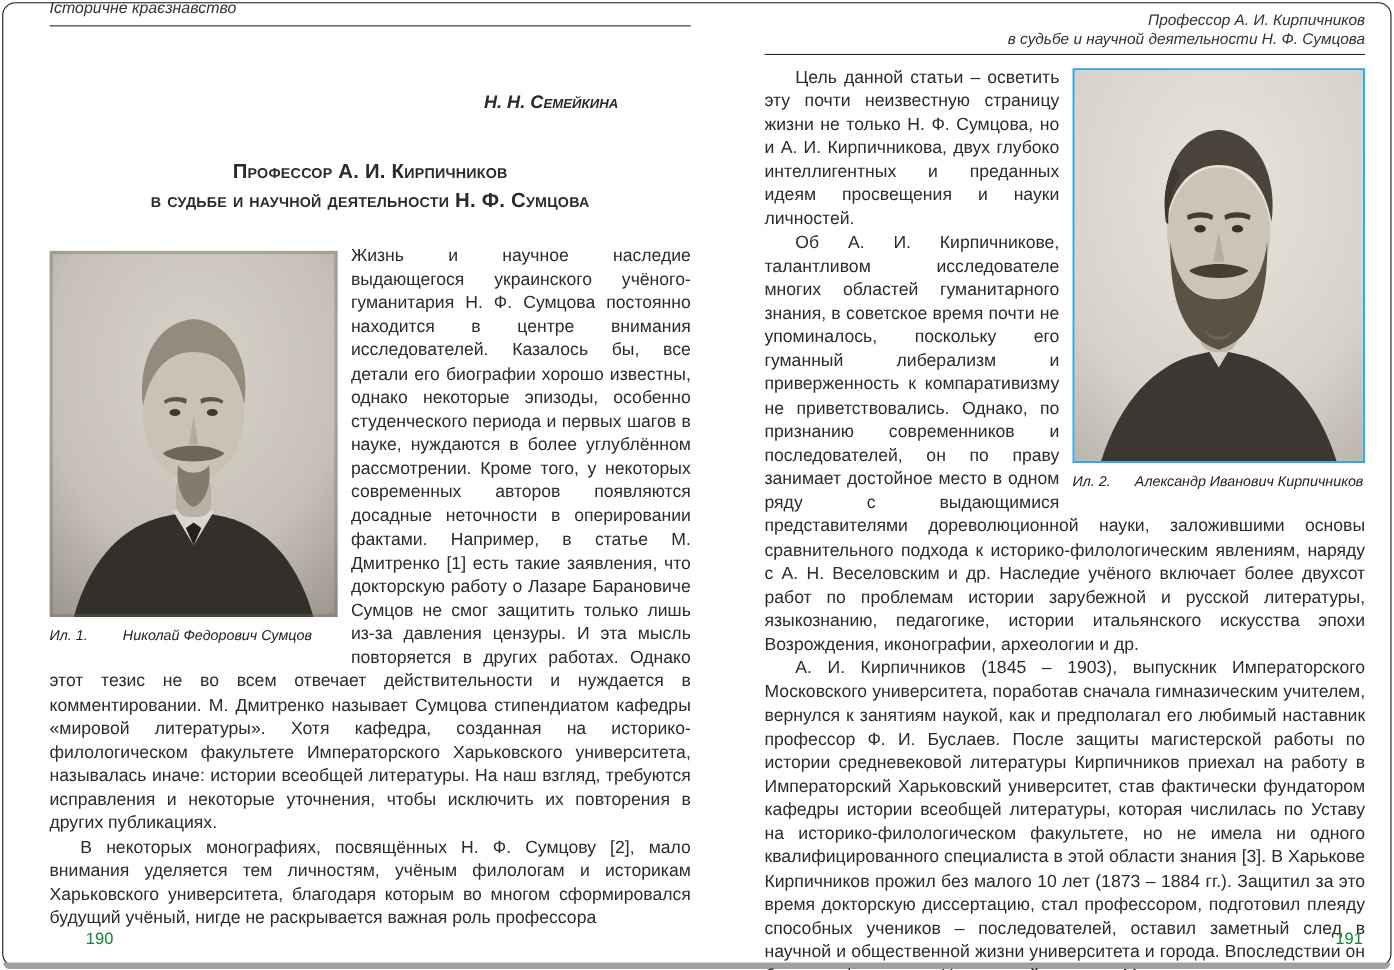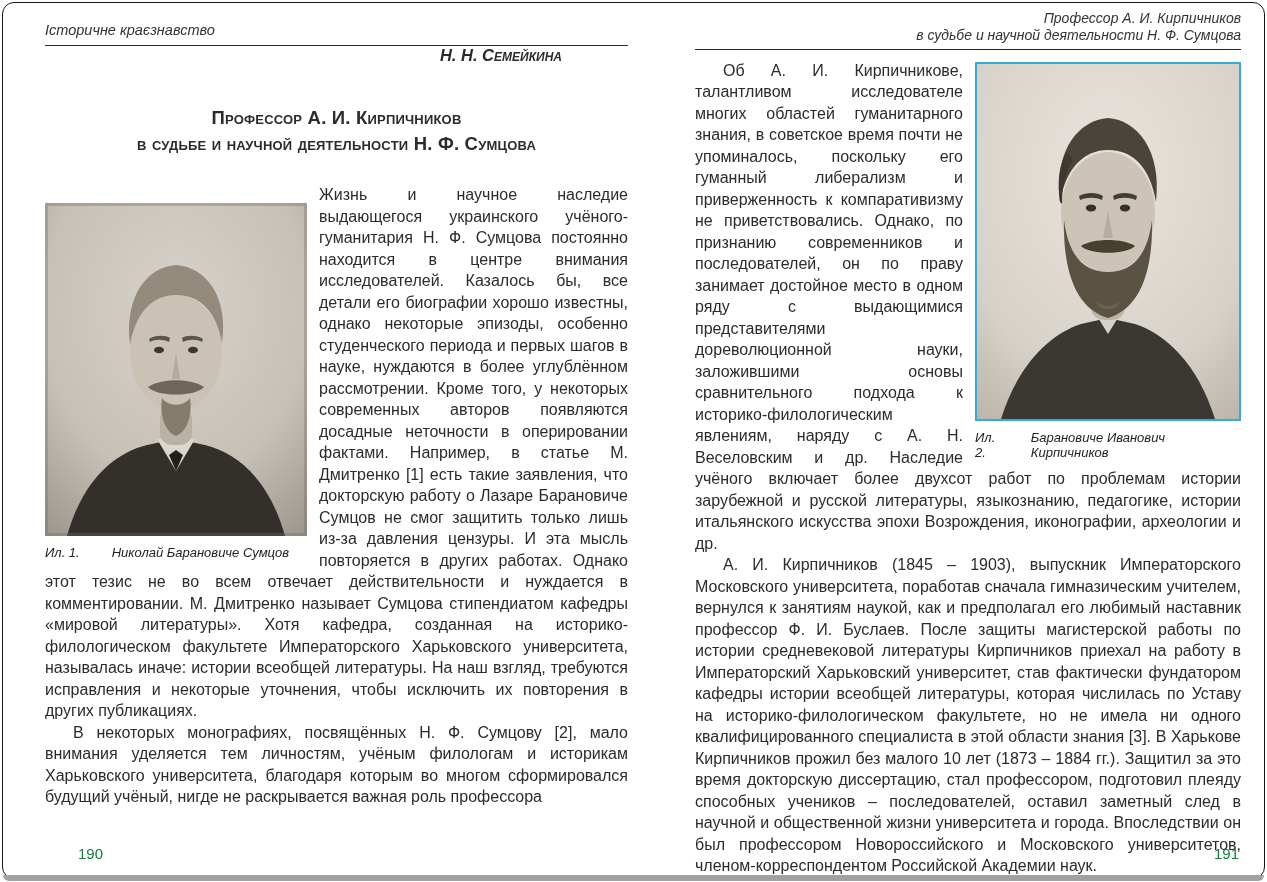--- a/index.html
+++ b/index.html
@@ -10,26 +10,26 @@
   }
   .sheet-border{position:absolute;left:2px;top:2px;right:2px;bottom:3px;
     border:1.5px solid #161616;border-radius:12px;pointer-events:none;}
   .bottom-bar{position:absolute;left:3px;right:3px;bottom:1px;height:6px;
     background:#9fa1a4;border-radius:0 0 10px 10px;}
 
   .page{position:absolute;top:0;height:862px;}
   .page-left{left:45px;width:583px;}
   .page-right{left:695px;width:546px;}
 
-  .running-head-left{margin-top:22px;font-style:italic;font-size:14.5px;color:#333;
+  .running-head-left{font-style:italic;font-size:14.5px;color:#333;
     border-bottom:1.3px solid #2b2b2b;padding-bottom:7px;}
   .running-head-right{margin-top:10px;text-align:right;font-style:italic;font-size:14px;
     line-height:1.2;color:#333;border-bottom:1.3px solid #2b2b2b;padding-bottom:5px;}
 
-  .author{text-align:right;padding-right:66px;
+  .author{margin-top:60px;text-align:right;padding-right:66px;
     font-weight:bold;font-style:italic;font-variant:small-caps;font-size:16.5px;}
 
   .title{margin-top:40px;text-align:center;font-weight:bold;
     font-variant:small-caps;font-size:18.5px;line-height:1.38;letter-spacing:.2px;}
 
   .body-left{margin-top:28px;}
   .body-right{margin-top:10px;}
 
   p.justified{margin:0;text-align:justify;font-size:16px;line-height:21.5px;}
   p.indent{text-indent:28px;}
@@ -58,21 +58,21 @@
 
   <div class="author">Н. Н. Семейкина</div>
 
   <h1 class="title" style="margin-bottom:0;">
     <div>Профессор А. И. Кирпичников</div>
     <div>в судьбе и научной деятельности Н. Ф. Сумцова</div>
   </h1>
 
   <div class="body-left">
 
-    <figure class="fig-left" style="margin:19px 12px 4px 0;">
+    <figure class="fig-left" style="margin:6px 12px 4px 0;">
       <svg class="photo1" viewBox="0 0 262 333" role="img">
         <defs>
           <radialGradient id="bg1" cx="50%" cy="32%" r="85%">
             <stop offset="0%" stop-color="#d8d3cb"></stop>
             <stop offset="60%" stop-color="#c6c0b6"></stop>
             <stop offset="100%" stop-color="#9b948a"></stop>
           </radialGradient>
         </defs>
         <rect width="262" height="333" fill="url(#bg1)"></rect>
 
@@ -96,21 +96,21 @@
         <path d="M131 150 L127 176 L135 176 Z" fill="#b3ab9d"></path>
 
         <path d="M103 184 C116 175 146 175 159 184 C151 194 111 194 103 184 Z" fill="#6e665a"></path>
 
         <path d="M117 195 C123 204 139 204 145 195 C148 215 140 230 131 233 C122 230 114 215 117 195 Z" fill="#847b6c"></path>
 
         <rect width="262" height="333" fill="none" stroke="#6f695f" stroke-opacity="0.35" stroke-width="6"></rect>
       </svg>
       <figcaption class="figcaption">
         <span>Ил. 1.</span>
-        <span>Николай Барановиче Сумцов</span>
+        <span>Николай Федорович Сумцов</span>
       </figcaption>
     </figure>
 
     <p class="justified">Жизнь и научное наследие выдающегося украинского учёного-гуманитария Н. Ф. Сумцова постоянно находится в центре внимания исследователей. Казалось бы, все детали его биографии хорошо известны, однако некоторые эпизоды, особенно студенческого периода и первых шагов в науке, нуждаются в более углублённом рассмотрении. Кроме того, у некоторых современных авторов появляются досадные неточности в оперировании фактами. Например, в статье М. Дмитренко [1] есть такие заявления, что докторскую работу о Лазаре Барановиче Сумцов не смог защитить только лишь из-за давления цензуры. И эта мысль повторяется в других работах. Однако этот тезис не во всем отвечает действительности и нуждается в комментировании. М. Дмитренко называет Сумцова стипендиатом кафедры «мировой литературы». Хотя кафедра, созданная на историко-филологическом факультете Императорского Харьковского университета, называлась иначе: истории всеобщей литературы. На наш взгляд, требуются исправления и некоторые уточнения, чтобы исключить их повторения в других публикациях.</p>
     <p class="justified indent">В некоторых монографиях, посвящённых Н. Ф. Сумцову [2], мало внимания уделяется тем личностям, учёным филологам и историкам Харьковского университета, благодаря которым во многом сформировался будущий учёный, нигде не раскрывается важная роль профессора</p>
   </div>
 
   <div class="pagenum pagenum-left">190</div>
 </section>
 
@@ -152,22 +152,23 @@
         <ellipse cx="148" cy="144" rx="5.2" ry="3.4" fill="#36312a"></ellipse>
 
         <path d="M131 147 L126 174 L136 174 Z" fill="#b5ad9f"></path>
 
         <path d="M87 156 C86 206 98 244 131 254 C164 244 176 206 175 156 C170 196 152 208 131 208 C110 208 92 196 87 156 Z" fill="#5a5243"></path>
         <path d="M104 182 C116 174 146 174 158 182 C150 191 112 191 104 182 Z" fill="#46402f"></path>
         <path d="M118 236 C126 244 136 244 144 236 C140 248 122 248 118 236 Z" fill="#6d6453"></path>
       </svg>
       <figcaption class="figcaption">
         <span>Ил. 2.</span>
-        <span>Барановиче Иванович Кирпичников</span>
+        <span>Александр Иванович Кирпичников</span>
       </figcaption>
     </figure>
 
+    <p class="justified indent">Цель данной статьи – осветить эту почти неизвестную страницу жизни не только Н. Ф. Сумцова, но и А. И. Кирпичникова, двух глубоко интеллигентных и преданных идеям просвещения и науки личностей.</p>
     <p class="justified indent">Об А. И. Кирпичникове, талантливом исследователе многих областей гуманитарного знания, в советское время почти не упоминалось, поскольку его гуманный либерализм и приверженность к компаративизму не приветствовались. Однако, по признанию современников и последователей, он по праву занимает достойное место в одном ряду с выдающимися представителями дореволюционной науки, заложившими основы сравнительного подхода к историко-филологическим явлениям, наряду с А. Н. Веселовским и др. Наследие учёного включает более двухсот работ по проблемам истории зарубежной и русской литературы, языкознанию, педагогике, истории итальянского искусства эпохи Возрождения, иконографии, археологии и др.</p>
     <p class="justified indent">А. И. Кирпичников (1845 – 1903), выпускник Императорского Московского университета, поработав сначала гимназическим учителем, вернулся к занятиям наукой, как и предполагал его любимый наставник профессор Ф. И. Буслаев. После защиты магистерской работы по истории средневековой литературы Кирпичников приехал на работу в Императорский Харьковский университет, став фактически фундатором кафедры истории всеобщей литературы, которая числилась по Уставу на историко-филологическом факультете, но не имела ни одного квалифицированного специалиста в этой области знания [3]. В Харькове Кирпичников прожил без малого 10 лет (1873 – 1884 гг.). Защитил за это время докторскую диссертацию, стал профессором, подготовил плеяду способных учеников – последователей, оставил заметный след в научной и общественной жизни университета и города. Впоследствии он был профессором Новороссийского и Московского университетов, членом-корреспондентом Российской Академии наук.</p>
   </div>
 
   <div class="pagenum pagenum-right">191</div>
 </section>
 
 </body></html>

